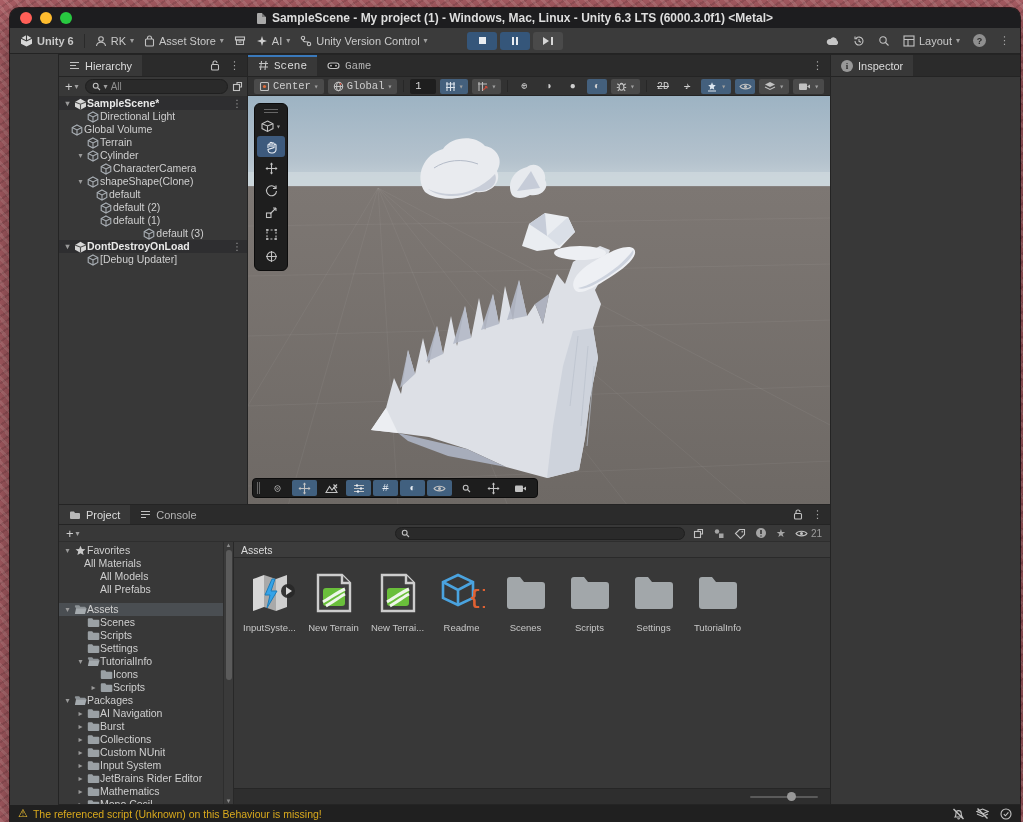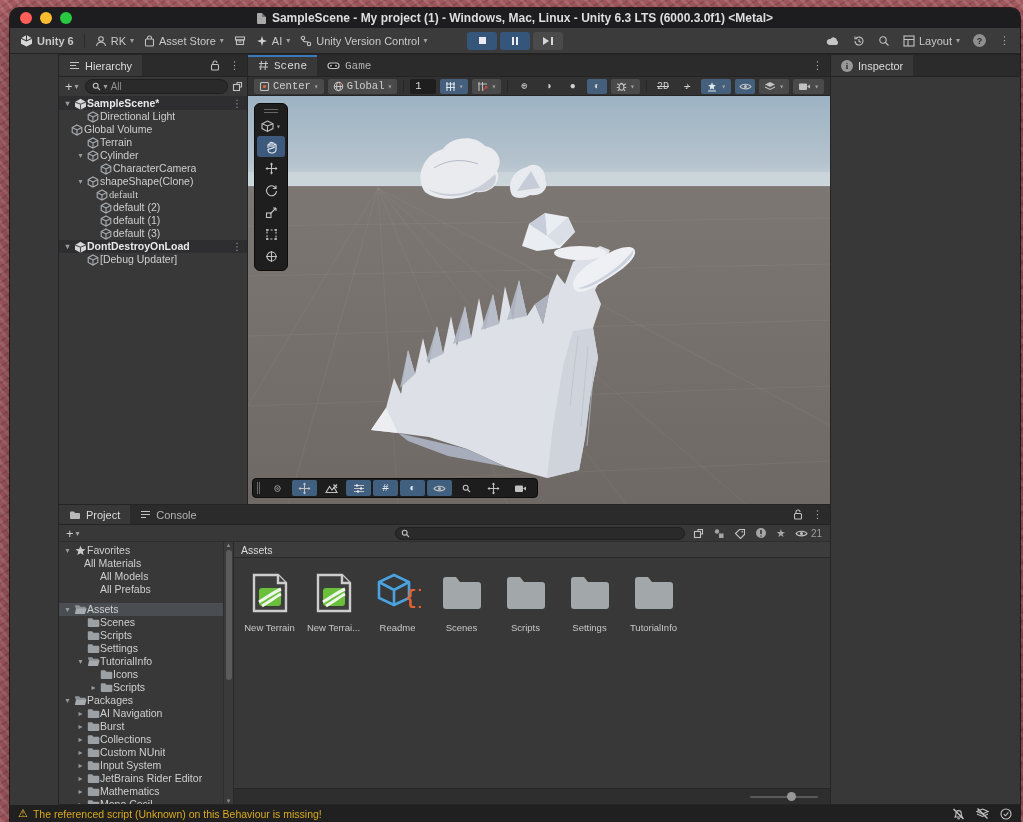--- a/index.html
+++ b/index.html
@@ -376,21 +376,21 @@
             <div class="trow" style="padding-left: 16px;">
               <span class="arr">▾</span>
               <span class="ric">
                 <svg class="i" width="12" height="12" viewBox="0 0 12 12" fill="none" stroke="#c2c2c2" stroke-width="1.1">
                   <polygon points="6,1 10.8,3.6 10.8,8.4 6,11 1.2,8.4 1.2,3.6" stroke="#a9afb5"></polygon>
                   <path d="M6,6 V11 M1.2,3.6 L6,6 L10.8,3.6" stroke="#a9afb5"></path>
                 </svg>
               </span>
               <span class="lbl">shapeShape(Clone)</span>
             </div>
-            <div class="trow" style="padding-left: 25px; font-family: Liberation Serif, serif;">
+            <div class="trow" style="padding-left: 25px;">
               <span class="arr"></span>
               <span class="ric">
                 <svg class="i" width="12" height="12" viewBox="0 0 12 12" fill="none" stroke="#c2c2c2" stroke-width="1.1">
                   <polygon points="6,1 10.8,3.6 10.8,8.4 6,11 1.2,8.4 1.2,3.6" stroke="#a9afb5"></polygon>
                   <path d="M6,6 V11 M1.2,3.6 L6,6 L10.8,3.6" stroke="#a9afb5"></path>
                 </svg>
               </span>
               <span class="lbl">default</span>
             </div>
             <div class="trow" style="padding-left: 29px;">
@@ -406,21 +406,21 @@
             <div class="trow" style="padding-left: 29px;">
               <span class="arr"></span>
               <span class="ric">
                 <svg class="i" width="12" height="12" viewBox="0 0 12 12" fill="none" stroke="#c2c2c2" stroke-width="1.1">
                   <polygon points="6,1 10.8,3.6 10.8,8.4 6,11 1.2,8.4 1.2,3.6" stroke="#a9afb5"></polygon>
                   <path d="M6,6 V11 M1.2,3.6 L6,6 L10.8,3.6" stroke="#a9afb5"></path>
                 </svg>
               </span>
               <span class="lbl">default (1)</span>
             </div>
-            <div class="trow" style="padding-left: 29px;">
+            <div class="trow" style="padding-left: 29px; justify-content: center;">
               <span class="arr"></span>
               <span class="ric">
                 <svg class="i" width="12" height="12" viewBox="0 0 12 12" fill="none" stroke="#c2c2c2" stroke-width="1.1">
                   <polygon points="6,1 10.8,3.6 10.8,8.4 6,11 1.2,8.4 1.2,3.6" stroke="#a9afb5"></polygon>
                   <path d="M6,6 V11 M1.2,3.6 L6,6 L10.8,3.6" stroke="#a9afb5"></path>
                 </svg>
               </span>
               <span class="lbl">default (3)</span>
             </div>
             <div class="trow header" style="padding-left: 3px;">
@@ -1024,20 +1024,34 @@
             <span>▲</span>
                 <span class="tree-thumb"></span>
             <span style="margin-top:auto;">▼</span>
           </div>
         </div>
         <div class="main-pane">
           <div class="assets-header">
             <span>Assets</span>
           </div>
           <div class="assets-grid" id="assetsGrid">
+                <div class="tile">
+                  <div class="thumb-wrap">
+                    <svg width="44" height="44" viewBox="0 0 44 44">
+                      <path d="M5,8 L16,4 V36 L5,40 Z" fill="#d7d7d7"></path>
+                      <path d="M16,4 L28,8 V40 L16,36 Z" fill="#a9a9a9"></path>
+                      <path d="M28,8 L39,4 V36 L28,40 Z" fill="#cfcfcf"></path>
+                      <path d="M24,8 L17,24 h5 L19,37 L29,20 h-6 L27,8 Z" fill="#35a3e8" stroke="#1f7db8" stroke-width="1"></path>
+                    </svg>
+                    <span class="badge"></span>
+                  </div>
+                  <div class="tile-label">
+                    <span>InputSyste...</span>
+                  </div>
+                </div>
                 <div class="tile">
                   <div class="thumb-wrap">
                     <svg width="40" height="44" viewBox="0 0 40 44">
                       <path d="M4,4 H28 L36,12 V40 H4 Z" fill="#3d3d3d" stroke="#cdcdcd" stroke-width="2.4"></path>
                       <path d="M28,4 L28,12 H36" fill="#3d3d3d" stroke="#cdcdcd" stroke-width="2.4"></path>
                       <rect x="9" y="17" width="22" height="18" rx="3" fill="#6abf3b"></rect>
                       <path d="M9,31 C16,27 24,21 31,18 M12,35 C19,31 27,25 31,23" stroke="#eef6ea" stroke-width="3" fill="none"></path>
                     </svg>
                   </div>
                   <div class="tile-label">

